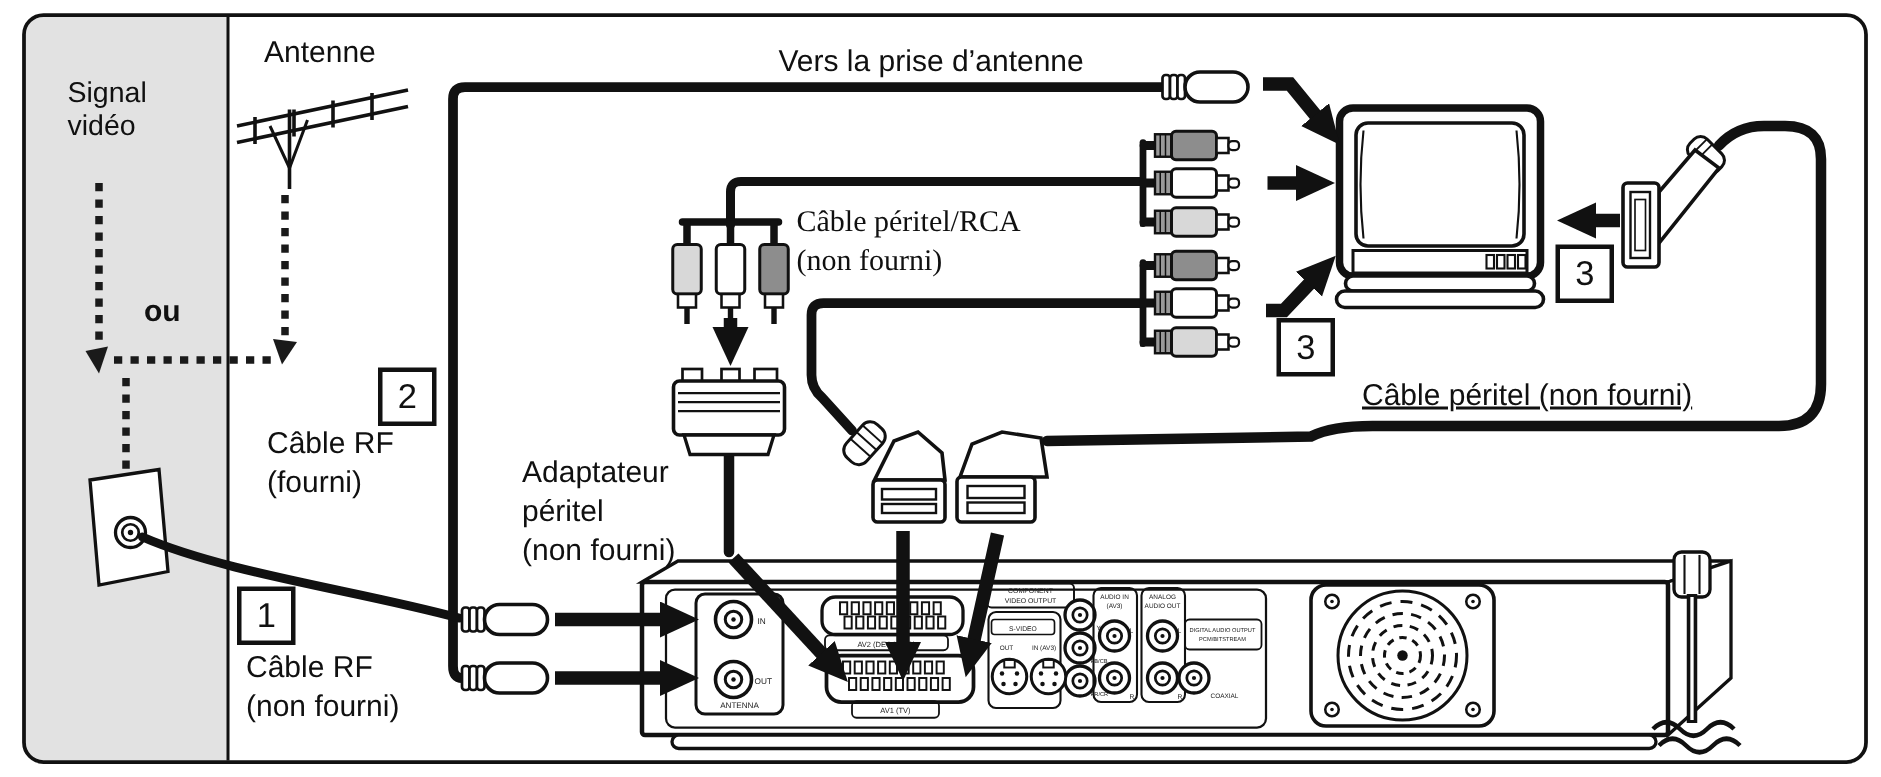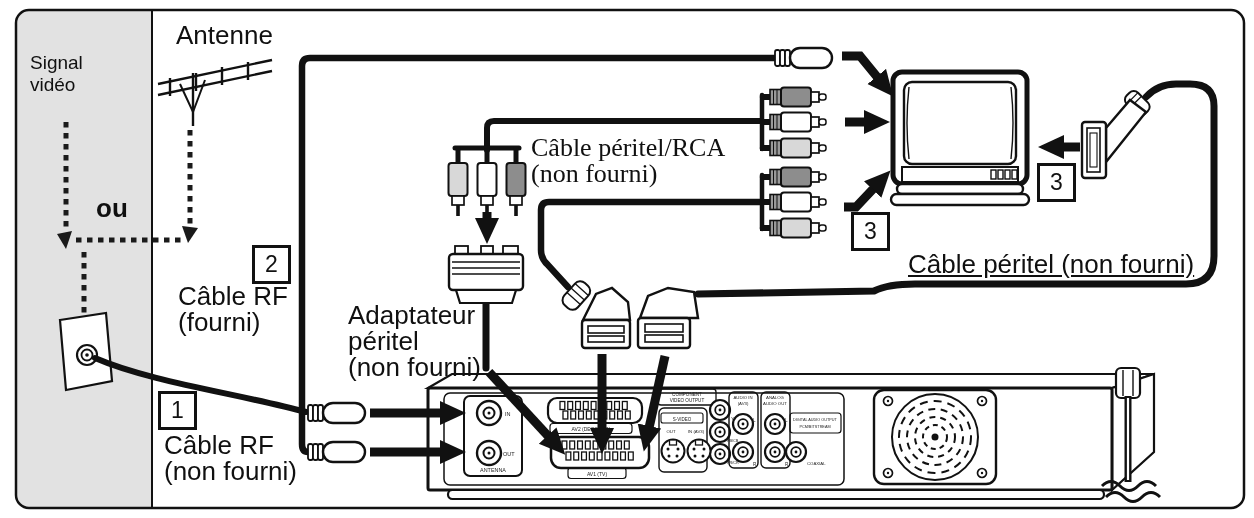--- a/index.html
+++ b/index.html
@@ -1,19 +1,19 @@
 <!DOCTYPE html>
 <html><head>
 <meta charset="utf-8">
 <style>
   html,body{margin:0;padding:0;background:#fff;}
   #stage{position:relative;width:1254px;height:518px;background:#fff;overflow:hidden;
          font-family:"Liberation Sans",sans-serif;color:#101010;}
   #art{position:absolute;left:0;top:0;}
-  .lbl{position:absolute;font-size:26px;line-height:26px;color:#101010;white-space:pre;}
+  .lbl{position:absolute;font-size:20px;line-height:26px;color:#101010;white-space:pre;}
   .lbl.small{font-size:19px;line-height:22px;}
   .numbox{position:absolute;width:33px;height:33px;border:3.5px solid #111;background:#fff;
           display:flex;align-items:center;justify-content:center;font-size:23px;color:#111;}
   svg text{font-family:"Liberation Sans",sans-serif;fill:#222;}
   .ln{stroke:#111;fill:none;}
   .cable{stroke:#111;fill:none;stroke-linecap:round;}
   .dash{stroke:#1a1a1a;fill:none;stroke-width:5;stroke-dasharray:5.5 5.5;}
   .arrow{stroke:#111;fill:none;stroke-width:9;}
   .w{fill:#fff;stroke:#111;}
 </style>
@@ -330,23 +330,24 @@
     <path class="arrow" marker-end="url(#ah)" d="M845,122 H866"></path>
     <path class="arrow" marker-end="url(#ah)" d="M844,207 H856 L874,188"></path>
     <path class="arrow" marker-end="url(#ah)" d="M1080,147 H1062"></path>
     <path class="arrow" stroke-width="8" marker-end="url(#ah)" d="M487,212 V220"></path>
     <path class="arrow" marker-end="url(#ah)" d="M489,372 L549,437"></path>
     <path class="arrow" marker-end="url(#ah)" d="M602,354 V430"></path>
     <path class="arrow" marker-end="url(#ah)" d="M665,356 L649,428"></path>
   </g>
 </svg>
 
-<div class="lbl small" style="left:30px;top:52px;"><span>Signal</span><br><span>vidéo</span></div>
+<div class="lbl small" style="left:45px;top:52px;"><span>Signal</span><br><span>vidéo</span></div>
 <div class="lbl" style="left:96px;top:195px;font-weight:bold;">ou</div>
 <div class="lbl" style="left:176px;top:22px;">Antenne</div>
+<div class="lbl" style="left:519px;top:28px;">Vers la prise d’antenne</div>
 <div class="lbl" style="left:531px;top:135px;font-family:Liberation Serif, serif;"><span>Câble péritel/RCA</span><br><span>(non fourni)</span></div>
 <div class="lbl" style="left:908px;top:251px;text-decoration:underline;">Câble péritel (non fourni)</div>
 <div class="lbl" style="left:178px;top:283px;"><span>Câble RF</span><br><span>(fourni)</span></div>
 <div class="lbl" style="left:164px;top:432px;"><span>Câble RF</span><br><span>(non fourni)</span></div>
 <div class="lbl" style="left:348px;top:302px;"><span>Adaptateur</span><br><span>péritel</span><br><span>(non fourni)</span></div>
 
 <div class="numbox" style="left:158px;top:391px;">1</div>
 <div class="numbox" style="left:252px;top:245px;">2</div>
 <div class="numbox" style="left:851px;top:212px;">3</div>
 <div class="numbox" style="left:1037px;top:163px;">3</div>

